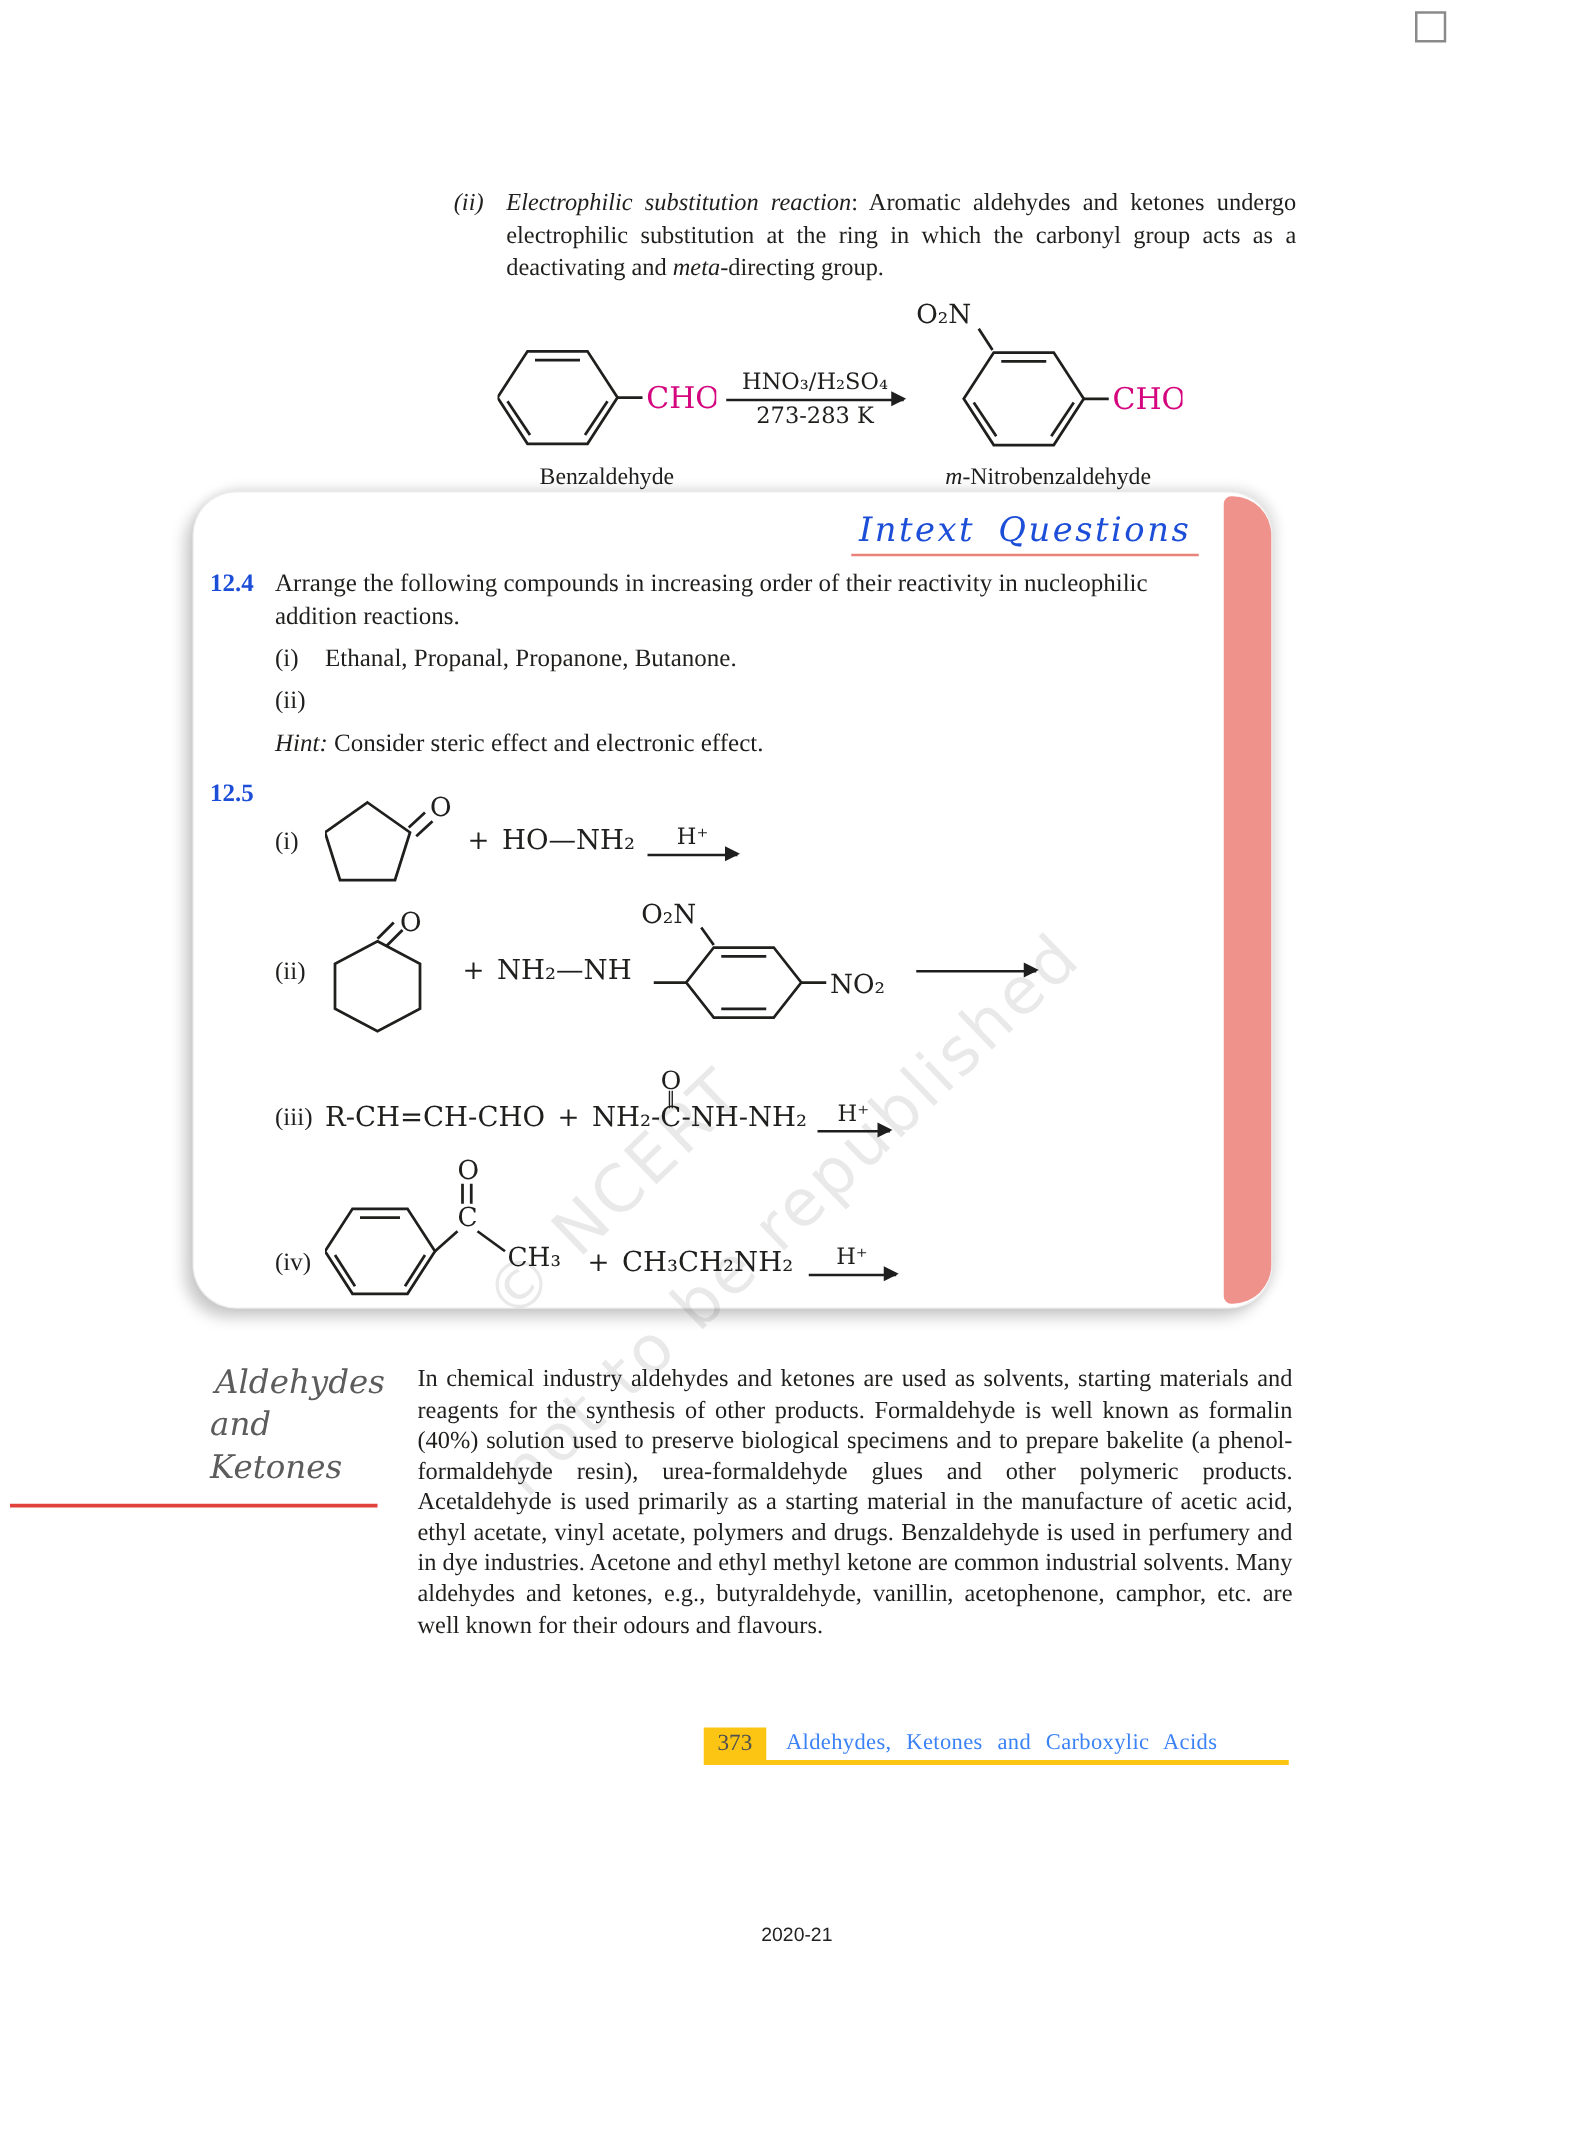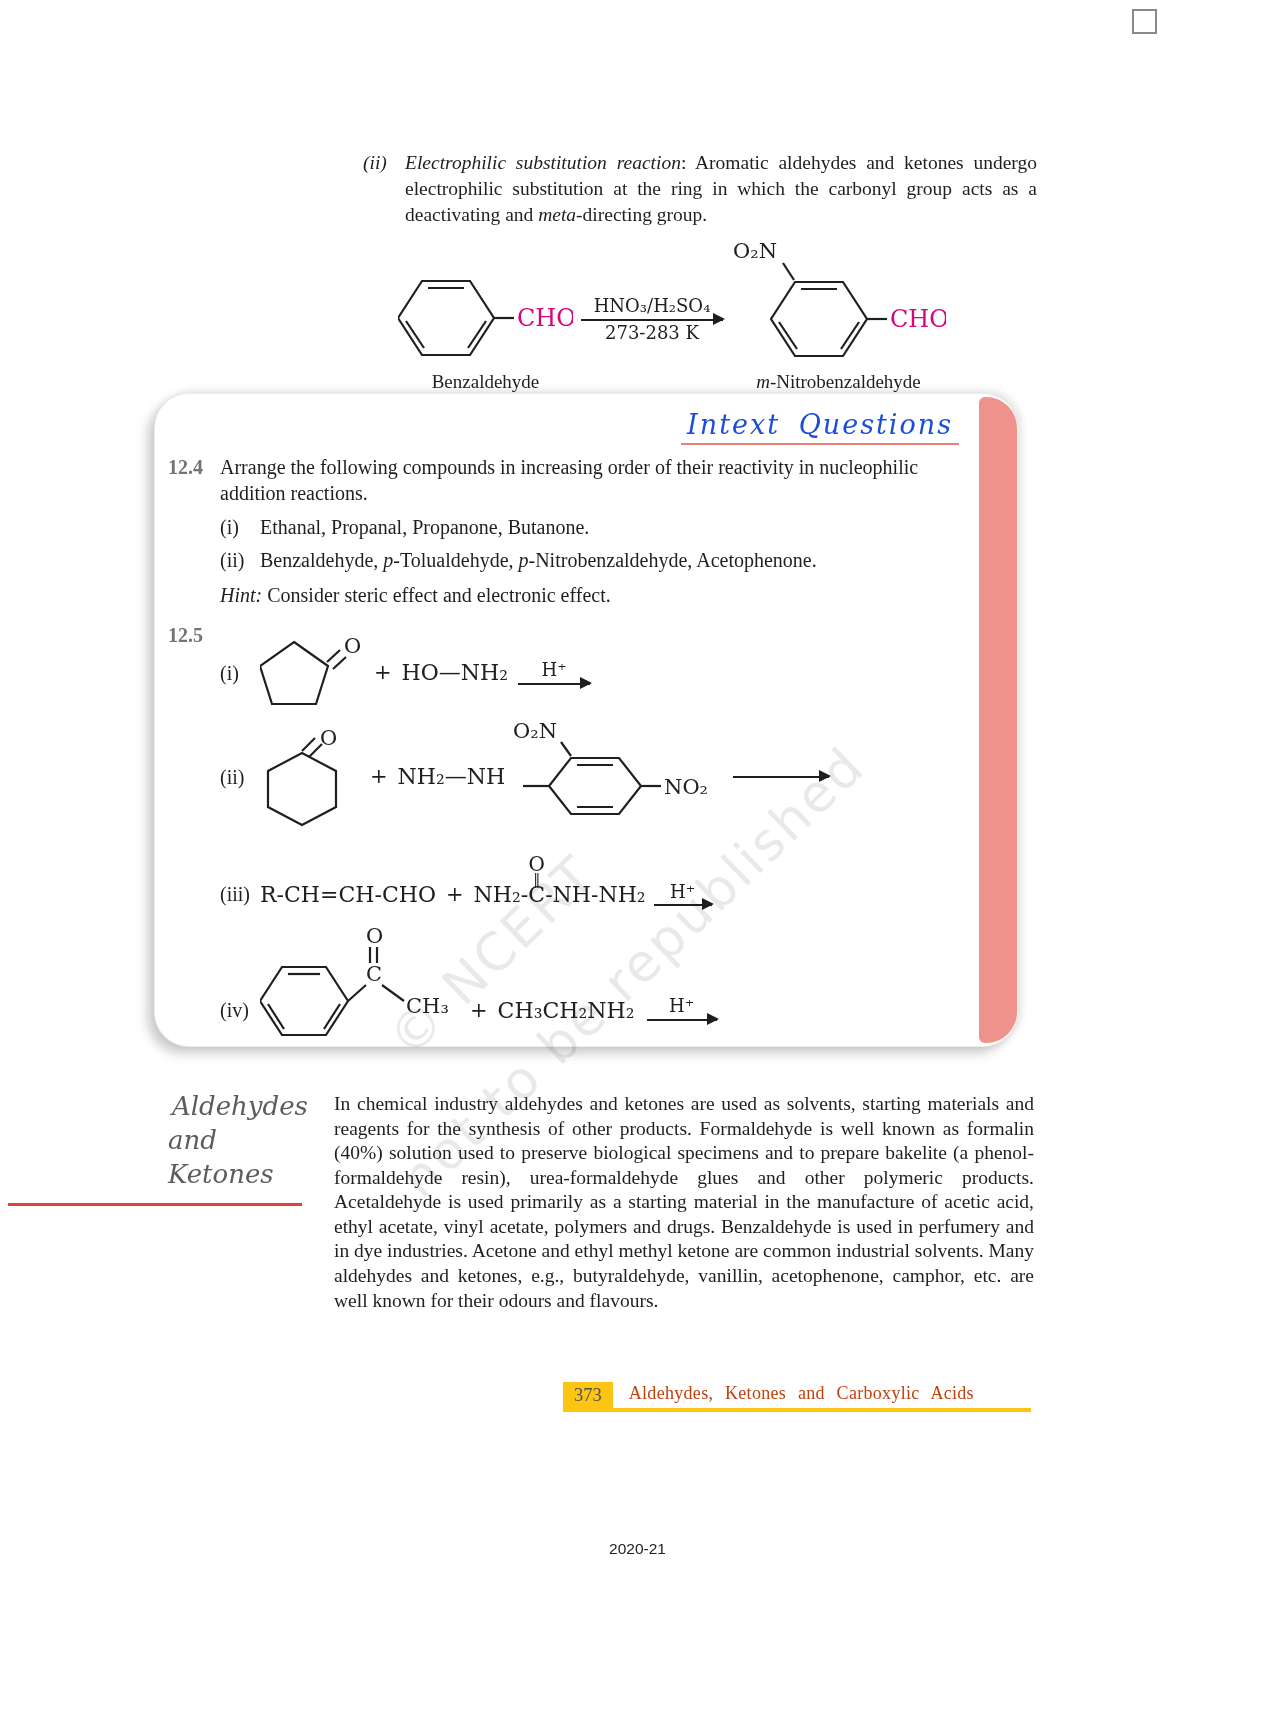--- a/index.html
+++ b/index.html
@@ -53,21 +53,21 @@
     pointer-events:none;
   }
   .wm1 { padding-right:180px; }
   .intext-title {
     position:absolute; top:15px; right:58px; font-style:italic; font-weight:normal;
     font-family:"DejaVu Serif", serif; font-size:27px; color:#1d4ed8;
     letter-spacing:2px; word-spacing:8px; border-bottom:2.5px solid #e8827a; padding:0 6px 3px;
   }
   .intext-content { position:relative; padding:58px 64px 0 13px; }
   .qrow { display:flex; margin-top:2px; }
-  .qnum { width:52px; flex-shrink:0; font-weight:bold; font-size:20px; color:#737373; line-height:1.32; }
+  .qnum { width:52px; flex-shrink:0; font-weight:bold; font-size:20px; color:#1d4ed8; line-height:1.32; }
   .qbody { flex:1; font-size:20px; line-height:1.32; }
   .qitem { display:flex; margin-top:7px; }
   .imarker { width:40px; flex-shrink:0; }
   .hint { margin-top:8px; }
   .q125 { margin-top:14px; }
 
   
   .rxn { display:flex; align-items:center; }
   .rmarker { width:40px; flex-shrink:0; font-size:20px; }
   .formula { font-family:"DejaVu Serif", serif; font-size:22px; white-space:nowrap; }
@@ -102,21 +102,21 @@
     position:absolute; left:334px; top:1092px; width:700px;
     font-size:19.5px; line-height:1.26; text-align:justify;
   }
 
   
   .footer-rule {
     position:absolute; left:563px; top:1382px; width:468px;
     display:flex; align-items:flex-end; border-bottom:4px solid #fdc513;
   }
   .pagenum { background:#fdc513; color:#4f4f4f; font-size:18.5px; padding:3px 11px 2px; }
-  .chapter { color:#c2410c; font-size:18px; margin-left:16px; padding-bottom:4px;
+  .chapter { color:#3b82f6; font-size:18px; margin-left:16px; padding-bottom:4px;
     word-spacing:7px; letter-spacing:0.3px; white-space:nowrap; }
   .year { position:absolute; left:0; top:1540px; width:1275px; text-align:center;
     font-family:"Liberation Sans", sans-serif; font-size:15.5px; color:#222; }
 </style>
 </head>
 <body>
 
 <div class="page">
 
   <div class="corner-mark"></div>
@@ -171,21 +171,20 @@
       <div class="qrow">
         <div class="qnum">12.4</div>
         <div class="qbody">
           <div>Arrange the following compounds in increasing order of their reactivity in nucleophilic addition reactions.</div>
           <div class="qitem">
             <div class="imarker">(i)</div>
             <div>Ethanal, Propanal, Propanone, Butanone.</div>
           </div>
           <div class="qitem">
             <div class="imarker">(ii)</div>
-            <div><span>Benzaldehyde, </span><span class="ital">p</span><span>-Tolualdehyde, </span><span class="ital">p</span><span>-Nitrobenzaldehyde, Acetophenone.</span></div>
           </div>
           <div class="hint"><span class="ital">Hint:</span><span> Consider steric effect and electronic effect.</span></div>
         </div>
       </div>
 
       <div class="qrow q125">
         <div class="qnum">12.5</div>
         <div class="qbody">
 
           <div class="rxn rxn1">

